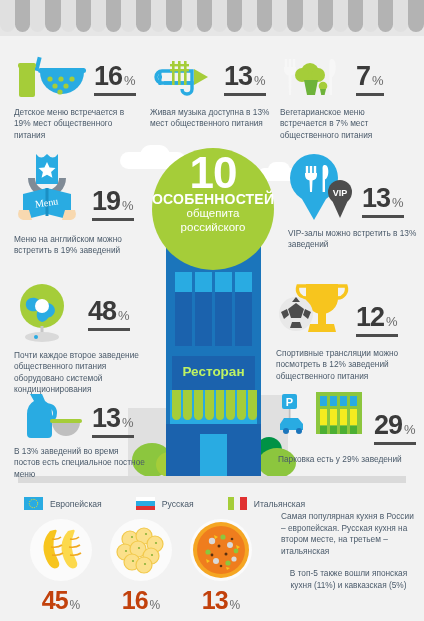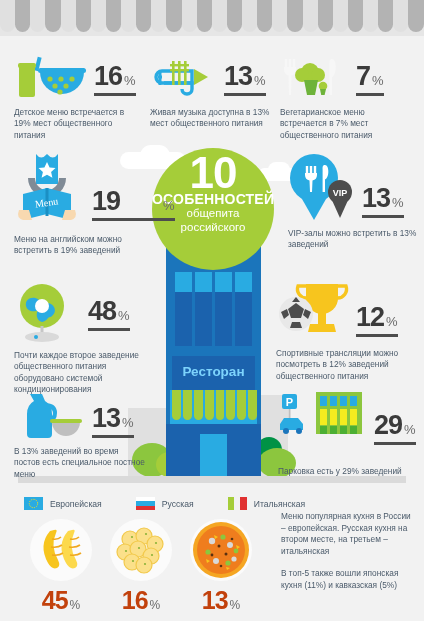--- a/index.html
+++ b/index.html
@@ -71,21 +71,21 @@
     display: flex; gap: 3px;
   }
   .win { width: 17px; background: #29abe2; position: relative; }
   .win::after {
     content:""; position:absolute; left:0; top:20px; width:17px; height:54px;
     background:#1b62ad;
   }
   .sign {
     position: absolute; left: 6px; top: 156px;
     width: 83px; height: 42px; background: #1b62ad;
-    color: #7dd3fc; font-size: 13.5px; font-weight: bold;
+    color: #bef264; font-size: 13.5px; font-weight: bold;
     text-align: center; line-height: 32px;
   }
   .awn2 {
     position: absolute; left: 4px; top: 190px;
     width: 87px; height: 34px; background: #29abe2;
     display: flex; gap: 2px; padding-left: 2px;
   }
   .awn2 .st { width: 9px; height: 30px; background: #a5cd39; border-radius: 0 0 5px 5px; }
   .bldg-bot { position: absolute; left: 0; top: 224px; width: 95px; height: 52px; background: #1b62ad; }
   .bldg-bot .door { position:absolute; left: 34px; top: 10px; width: 27px; height: 42px; background:#29abe2;}
@@ -131,21 +131,21 @@
   .dish .pct2 {
     margin-top: 5px; display: flex; align-items: baseline; justify-content: center;
   }
   .dish .pct2 .n { font-size: 25px; font-weight: bold; color: #c2410c; letter-spacing:-1px;text-align:center;}
   .dish .pct2 .s { font-size: 12px; color: #6b6b6b; margin-left: 2px; }
 
   .note {
     position: absolute; left: 281px; top: 511px; width: 135px; z-index: 7;
   }
   .note p { font-size: 8.3px; color: #4a5a6a; line-height: 11.6px; }
-  .note p + p { margin-top: 11px; }
+  .note p + p { margin-top: 11px; text-align: center; }
 
   svg { display: block; overflow: visible; }
 </style>
 </head>
 <body>
 
 <div id="infographic">
 
   <div class="awning">
     <div class="scallops" id="scallops">
@@ -305,21 +305,21 @@
           <path d="M33 10 l2.6 5.4 l5.9 .6 l-4.4 4 l1.3 5.8 l-5.4-3 l-5.4 3 l1.3-5.8 l-4.4-4 l5.9-.6 z" fill="#ffffff"></path>
           <path d="M14 26 a19 19 0 0 0 38 0 h-7 a12 12 0 0 1 -24 0 z" fill="#808b96"></path>
           <path d="M33 36 L9 42 v26 l24-6 z" fill="#29abe2"></path>
           <path d="M33 36 L57 42 v26 l-24-6 z" fill="#29abe2"></path>
           <rect x="31.5" y="36" width="3" height="28" fill="#1b8fc4"></rect>
           <text x="33" y="54" font-family="Liberation Serif, serif" font-size="10" fill="#ffffff" text-anchor="middle" transform="rotate(-8 33 54)">Menu</text>
           <path d="M5 58 q-3 8 4 10 h9 l-3-10 z" fill="#f8d9b0"></path>
           <path d="M61 58 q3 8 -4 10 h-9 l3-10 z" fill="#f8d9b0"></path>
         </svg>
       </div>
-      <div class="pct" style="margin-left:4px;margin-top:26px;gap:41px;">
+      <div class="pct" style="margin-left:4px;margin-top:26px;">
         <span class="n">19</span>
         <span class="s">%</span>
       </div>
     </div>
     <div class="desc">Меню на английском можно встретить в 19% заведений</div>
   </div>
 
   <div class="stat" style="left:288px;top:152px;width:130px;">
     <div class="row">
       <div class="icon-box">
@@ -430,21 +430,21 @@
           <rect x="52" y="36" width="7" height="8" fill="#4caf34"></rect>
           <rect x="62" y="36" width="7" height="8" fill="#4caf34"></rect>
           <rect x="72" y="36" width="7" height="8" fill="#4caf34"></rect>
         </svg>
       </div>
       <div class="pct" style="margin-left:2px;margin-top:18px;">
         <span class="n">29</span>
         <span class="s">%</span>
       </div>
     </div>
-    <div class="desc" style="margin-top:20px;">Парковка есть у 29% заведений</div>
+    <div class="desc" style="margin-top:8px;">Парковка есть у 29% заведений</div>
   </div>
 
   <div class="legend">
     <div class="leg-item">
       <span class="flag flag-eu">
         <svg width="19" height="13" viewBox="0 0 19 13">
           <circle cx="9.5" cy="6.5" r="4.2" fill="none" stroke="#f7e017" stroke-width="1" stroke-dasharray="1.2 1.2"></circle>
         </svg>
       </span>
       <span class="leg-label">Европейская</span>
@@ -545,17 +545,17 @@
         </g>
       </svg>
     </div>
     <div class="pct2">
       <span class="n">13</span>
       <span class="s">%</span>
     </div>
   </div>
 
   <div class="note">
-    <p>Меню популярная кухня в России – европейская. Русская кухня на втором месте, на третьем  – итальянская</p>
+    <p>Самая популярная кухня в России – европейская. Русская кухня на втором месте, на третьем  – итальянская</p>
     <p>В топ-5 также вошли японская кухня (11%) и кавказская (5%)</p>
   </div>
 
 </div>
 
 </body></html>

